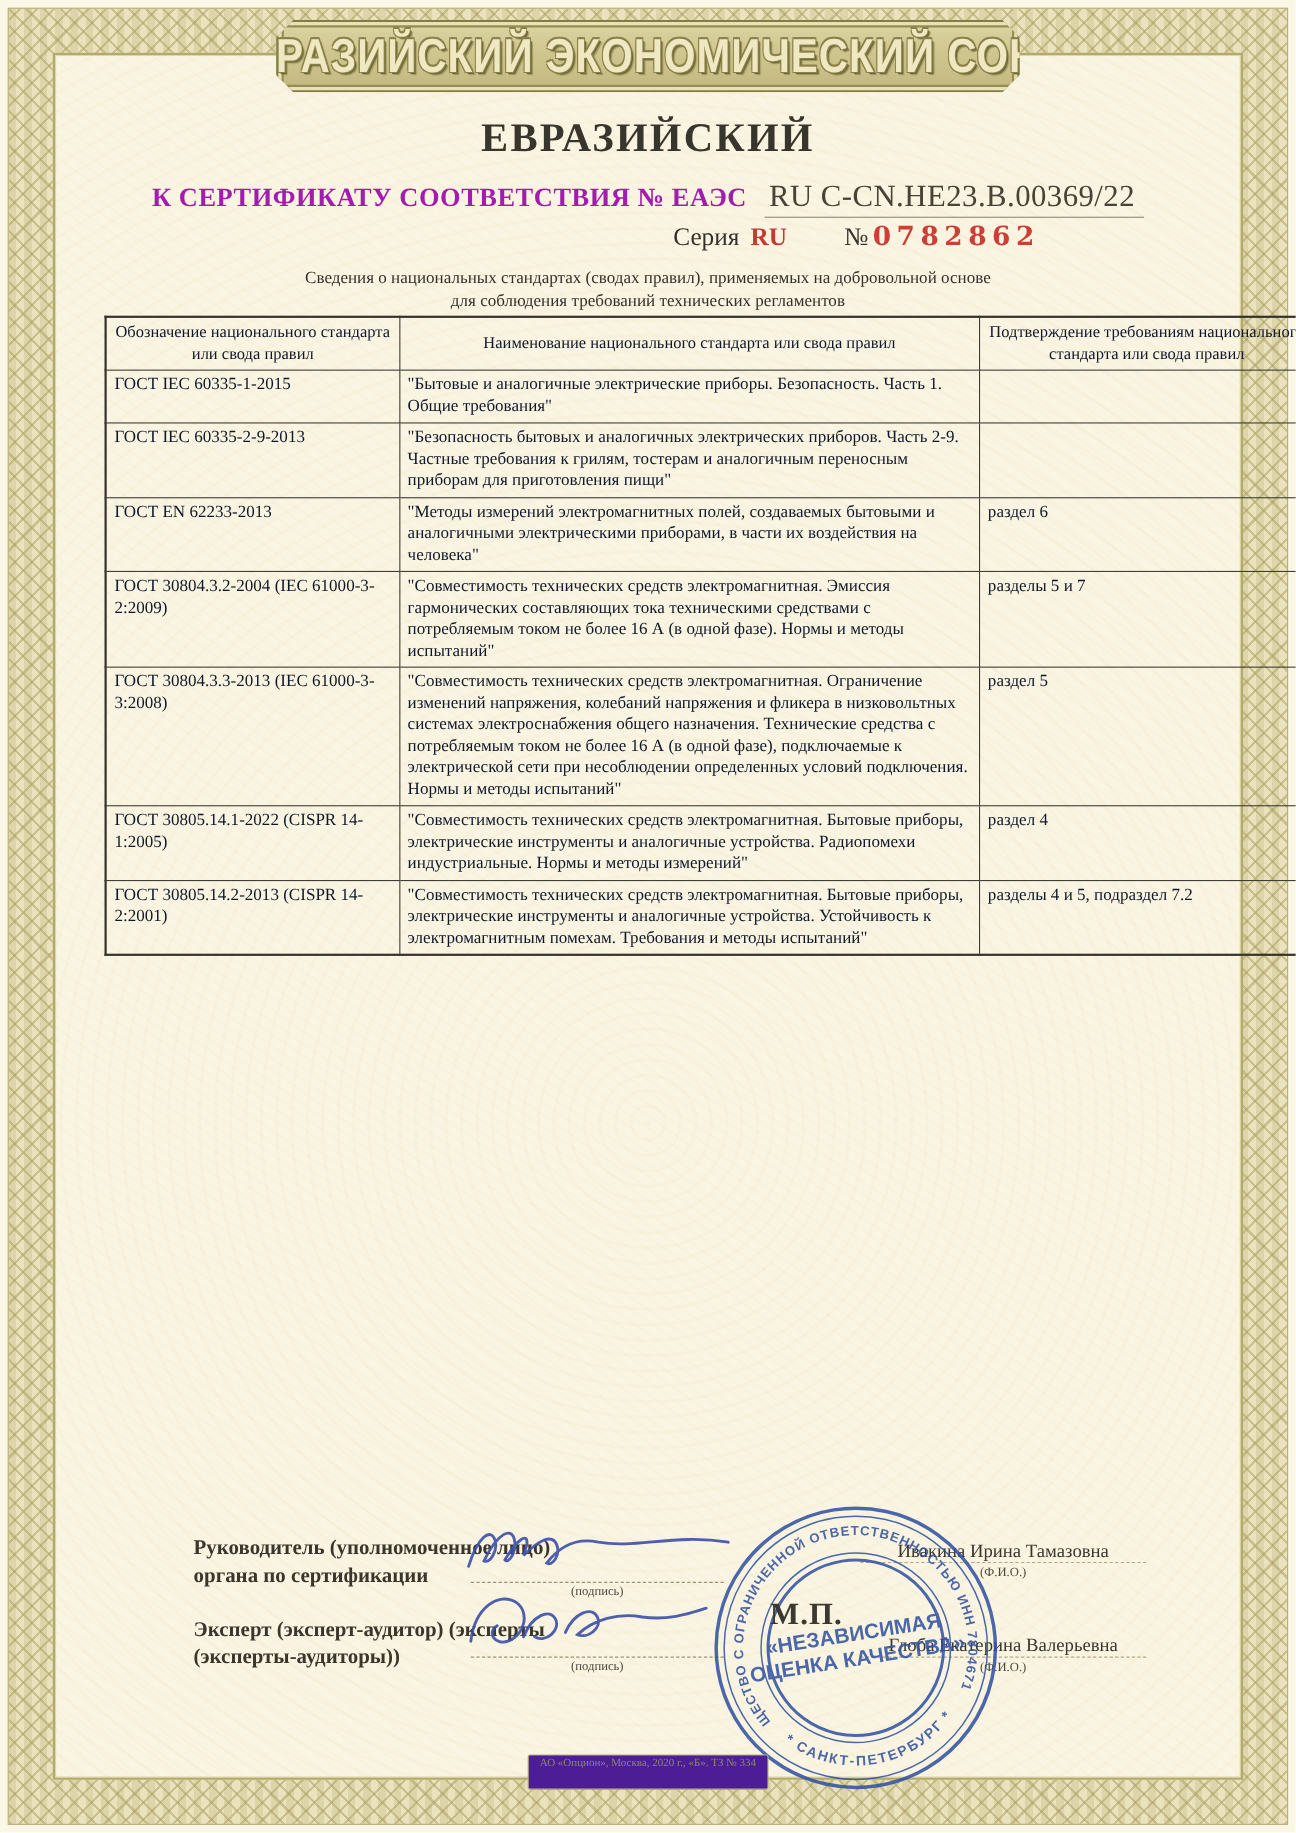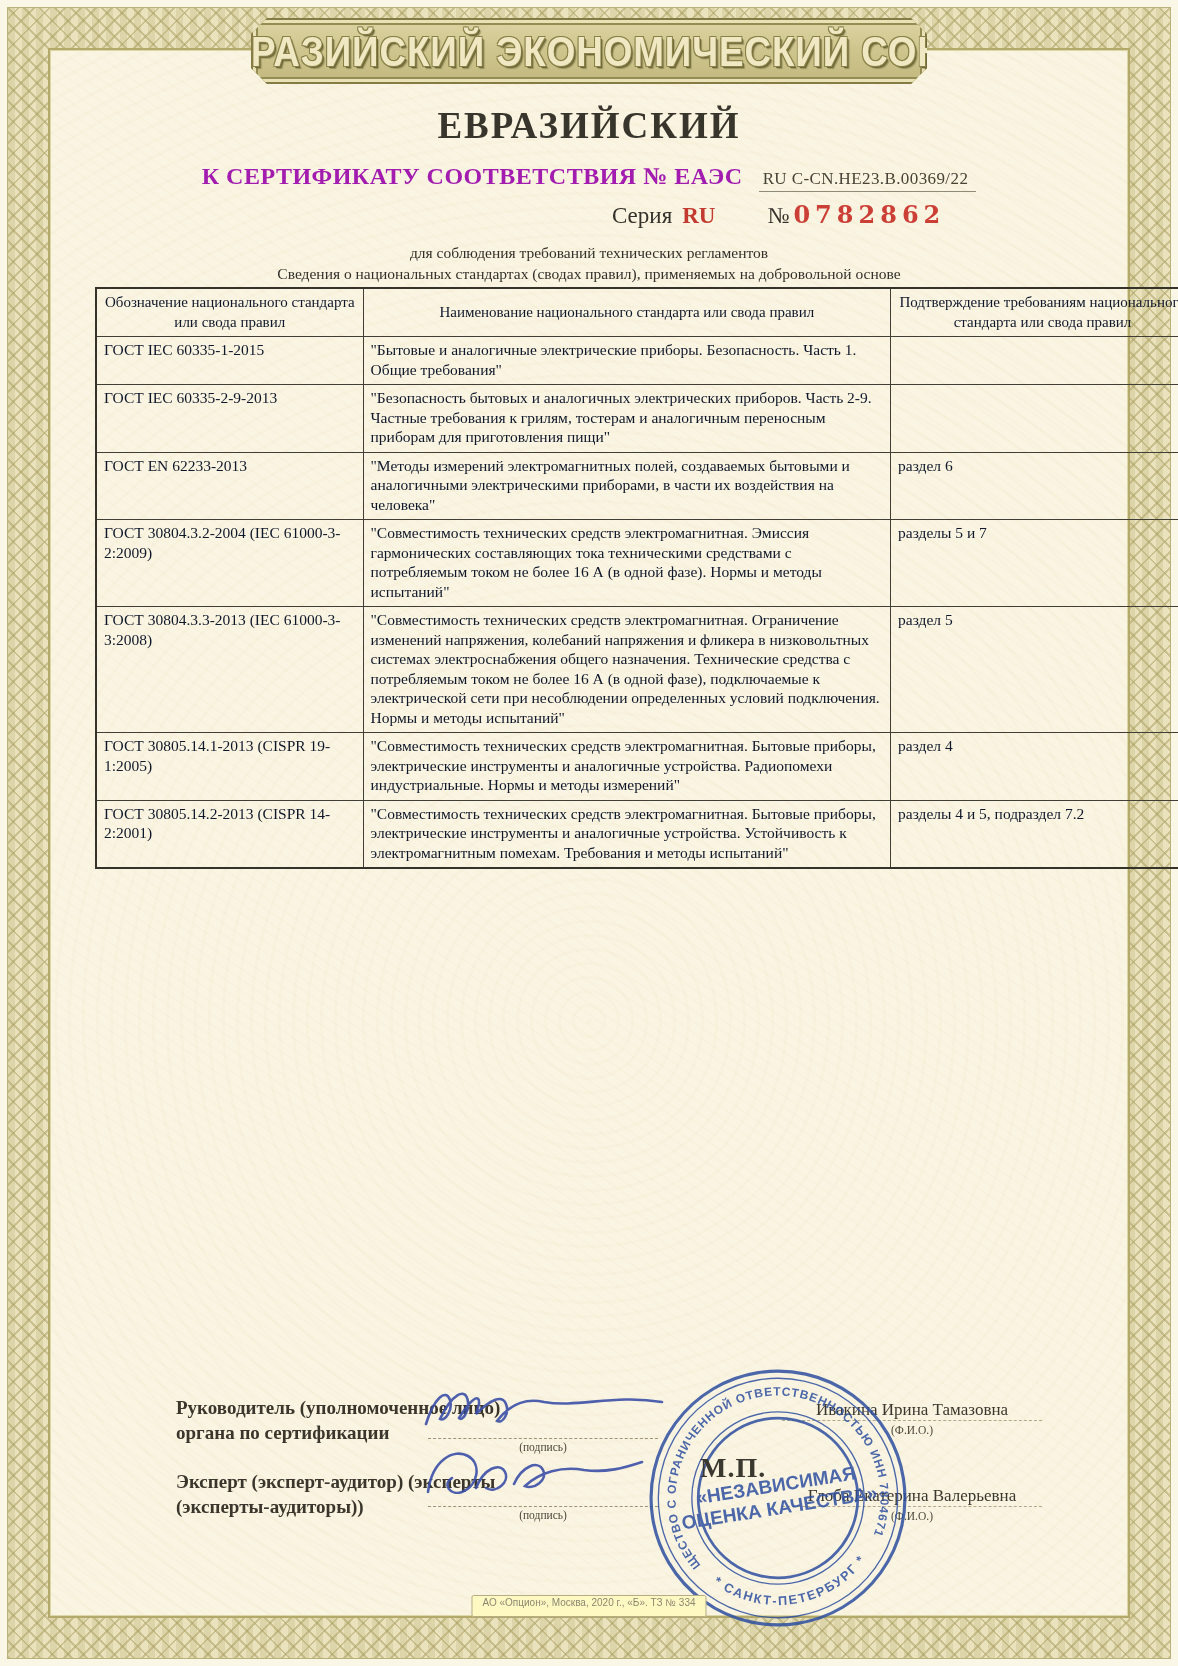--- a/index.html
+++ b/index.html
@@ -49,21 +49,21 @@
   
   .title{
     position:absolute; left:0; right:0; top:104px; text-align:center;
     font-size:37px; font-weight:bold; letter-spacing:2px; color:#38352c;
   }
   .subtitle-row{
     position:absolute; left:0; right:0; top:163px; text-align:center; white-space:nowrap;
   }
   .subtitle{ font-size:24px; font-weight:bold; letter-spacing:.5px; color:#a21caf;}
   .cert-number{
-    display:inline-block; margin-left:16px; font-size:17px; color:#474336;
+    display:inline-block; margin-left:16px; font-size:28px; color:#474336;
     border-bottom:1px solid #8f8b77; padding:0 8px 2px 4px; letter-spacing:.4px;
   }
   .series-row{
     position:absolute; left:612px; top:200px; font-size:23px; color:#34312a; white-space:nowrap;
   }
   .series-value{ font-weight:bold; margin-left:10px; }
   .number-sign{ margin-left:52px; color:#34312a; }
   .form-number{
     font-family:"DejaVu Serif", serif; font-weight:bold; letter-spacing:5px; margin-left:4px;
   }
@@ -112,23 +112,23 @@
   }
   .ink{ position:absolute; z-index:5; }
   
   .stamp{
     position:absolute; left:642px; top:1362px; width:272px; height:272px;
     transform:rotate(-9deg); opacity:.85; z-index:4;
   }
   
   .print-note{
     position:absolute; left:50%; top:1595px; transform:translateX(-50%); z-index:7;
-    font-family:Liberation Sans, sans-serif; font-size:10px; color:#8d8870;
-    background:#fef9c3; border:1px solid #b6ad85; border-radius:2px;
-    padding:1px 10px 8px 10px; white-space:nowrap;
+    font-family:Liberation Serif, serif; font-size:10px; color:#8d8870;
+    background:#4c1d95; border:1px solid #b6ad85; border-radius:2px;
+    padding:1px 10px 18px 10px; white-space:nowrap;
   }
 </style>
 </head>
 <body>
 
 <div class="page">
 
   <div class="frame-band"></div>
   <div class="paper"></div>
 
@@ -140,22 +140,22 @@
 
   <div class="subtitle-row">
     <span class="subtitle">К СЕРТИФИКАТУ СООТВЕТСТВИЯ № ЕАЭС</span><span class="cert-number">RU C-CN.HE23.B.00369/22</span>
   </div>
 
   <div class="series-row">
     <span>Серия</span><span class="series-value" style="color:#c23a30;">RU</span><span class="number-sign">№</span><span class="form-number" style="color:#cc3f36; font-size:24px;">0782862</span>
   </div>
 
   <div class="intro">
+    <div>Сведения о национальных стандартах (сводах правил), применяемых на добровольной основе</div>
     <div>для соблюдения требований технических регламентов</div>
-    <div>Сведения о национальных стандартах (сводах правил), применяемых на добровольной основе</div>
   </div>
 
   <table class="std-table">
     <colgroup>
         <col style="width:24.3%">
         <col style="width:48%">
         <col style="width:27.7%">
       </colgroup>
     <thead>
       <tr>
@@ -184,21 +184,21 @@
         <td>ГОСТ 30804.3.2-2004 (IEC 61000-3-2:2009)</td>
         <td>"Совместимость технических средств электромагнитная. Эмиссия гармонических составляющих тока техническими средствами с потребляемым током не более 16 А (в одной фазе). Нормы и методы испытаний"</td>
         <td>разделы 5 и 7</td>
       </tr>
       <tr>
         <td>ГОСТ 30804.3.3-2013 (IEC 61000-3-3:2008)</td>
         <td>"Совместимость технических средств электромагнитная. Ограничение изменений напряжения, колебаний напряжения и фликера в низковольтных системах электроснабжения общего назначения. Технические средства с потребляемым током не более 16 А (в одной фазе), подключаемые к электрической сети при несоблюдении определенных условий подключения. Нормы и методы испытаний"</td>
         <td>раздел 5</td>
       </tr>
       <tr>
-        <td>ГОСТ 30805.14.1-2013 (CISPR 19-1:2005)</td>
+        <td>ГОСТ 30805.14.1-2022 (CISPR 14-1:2005)</td>
         <td>"Совместимость технических средств электромагнитная. Бытовые приборы, электрические инструменты и аналогичные устройства. Радиопомехи индустриальные. Нормы и методы измерений"</td>
         <td>раздел 4</td>
       </tr>
       <tr>
         <td>ГОСТ 30805.14.2-2013 (CISPR 14-2:2001)</td>
         <td>"Совместимость технических средств электромагнитная. Бытовые приборы, электрические инструменты и аналогичные устройства. Устойчивость к электромагнитным помехам. Требования и методы испытаний"</td>
         <td>разделы 4 и 5, подраздел 7.2</td>
       </tr>
     </tbody>
   </table>

